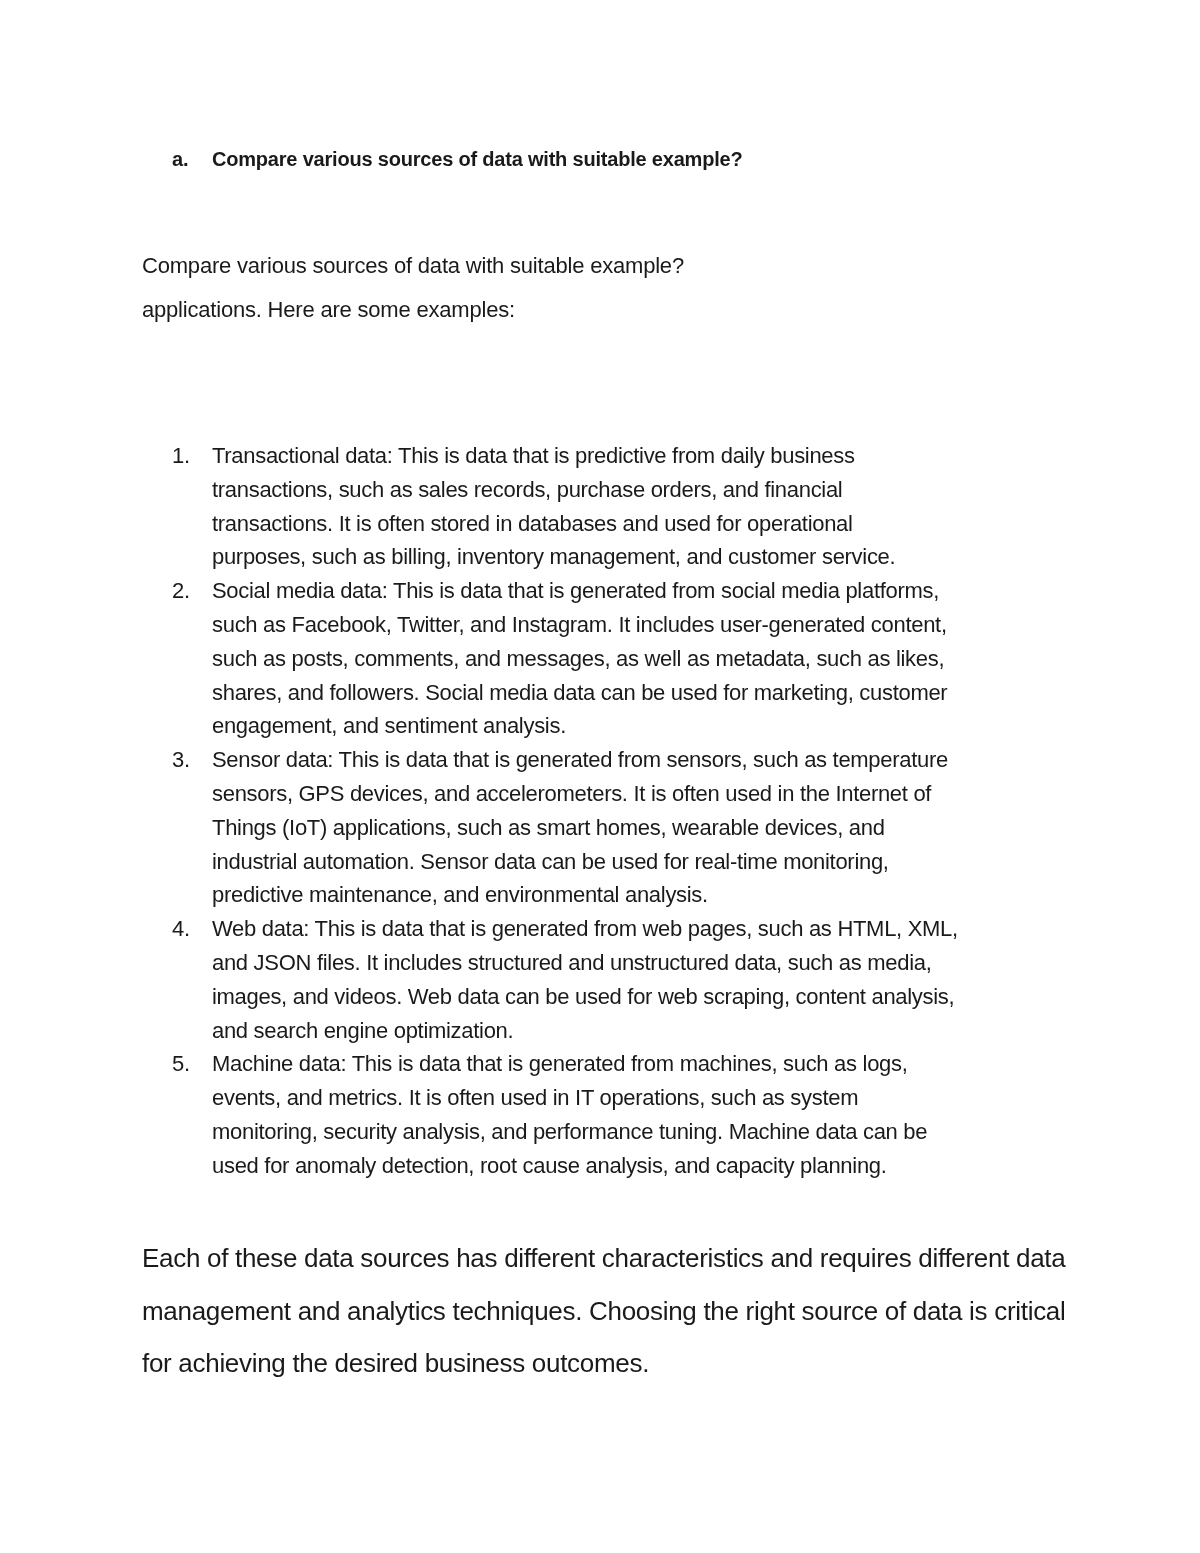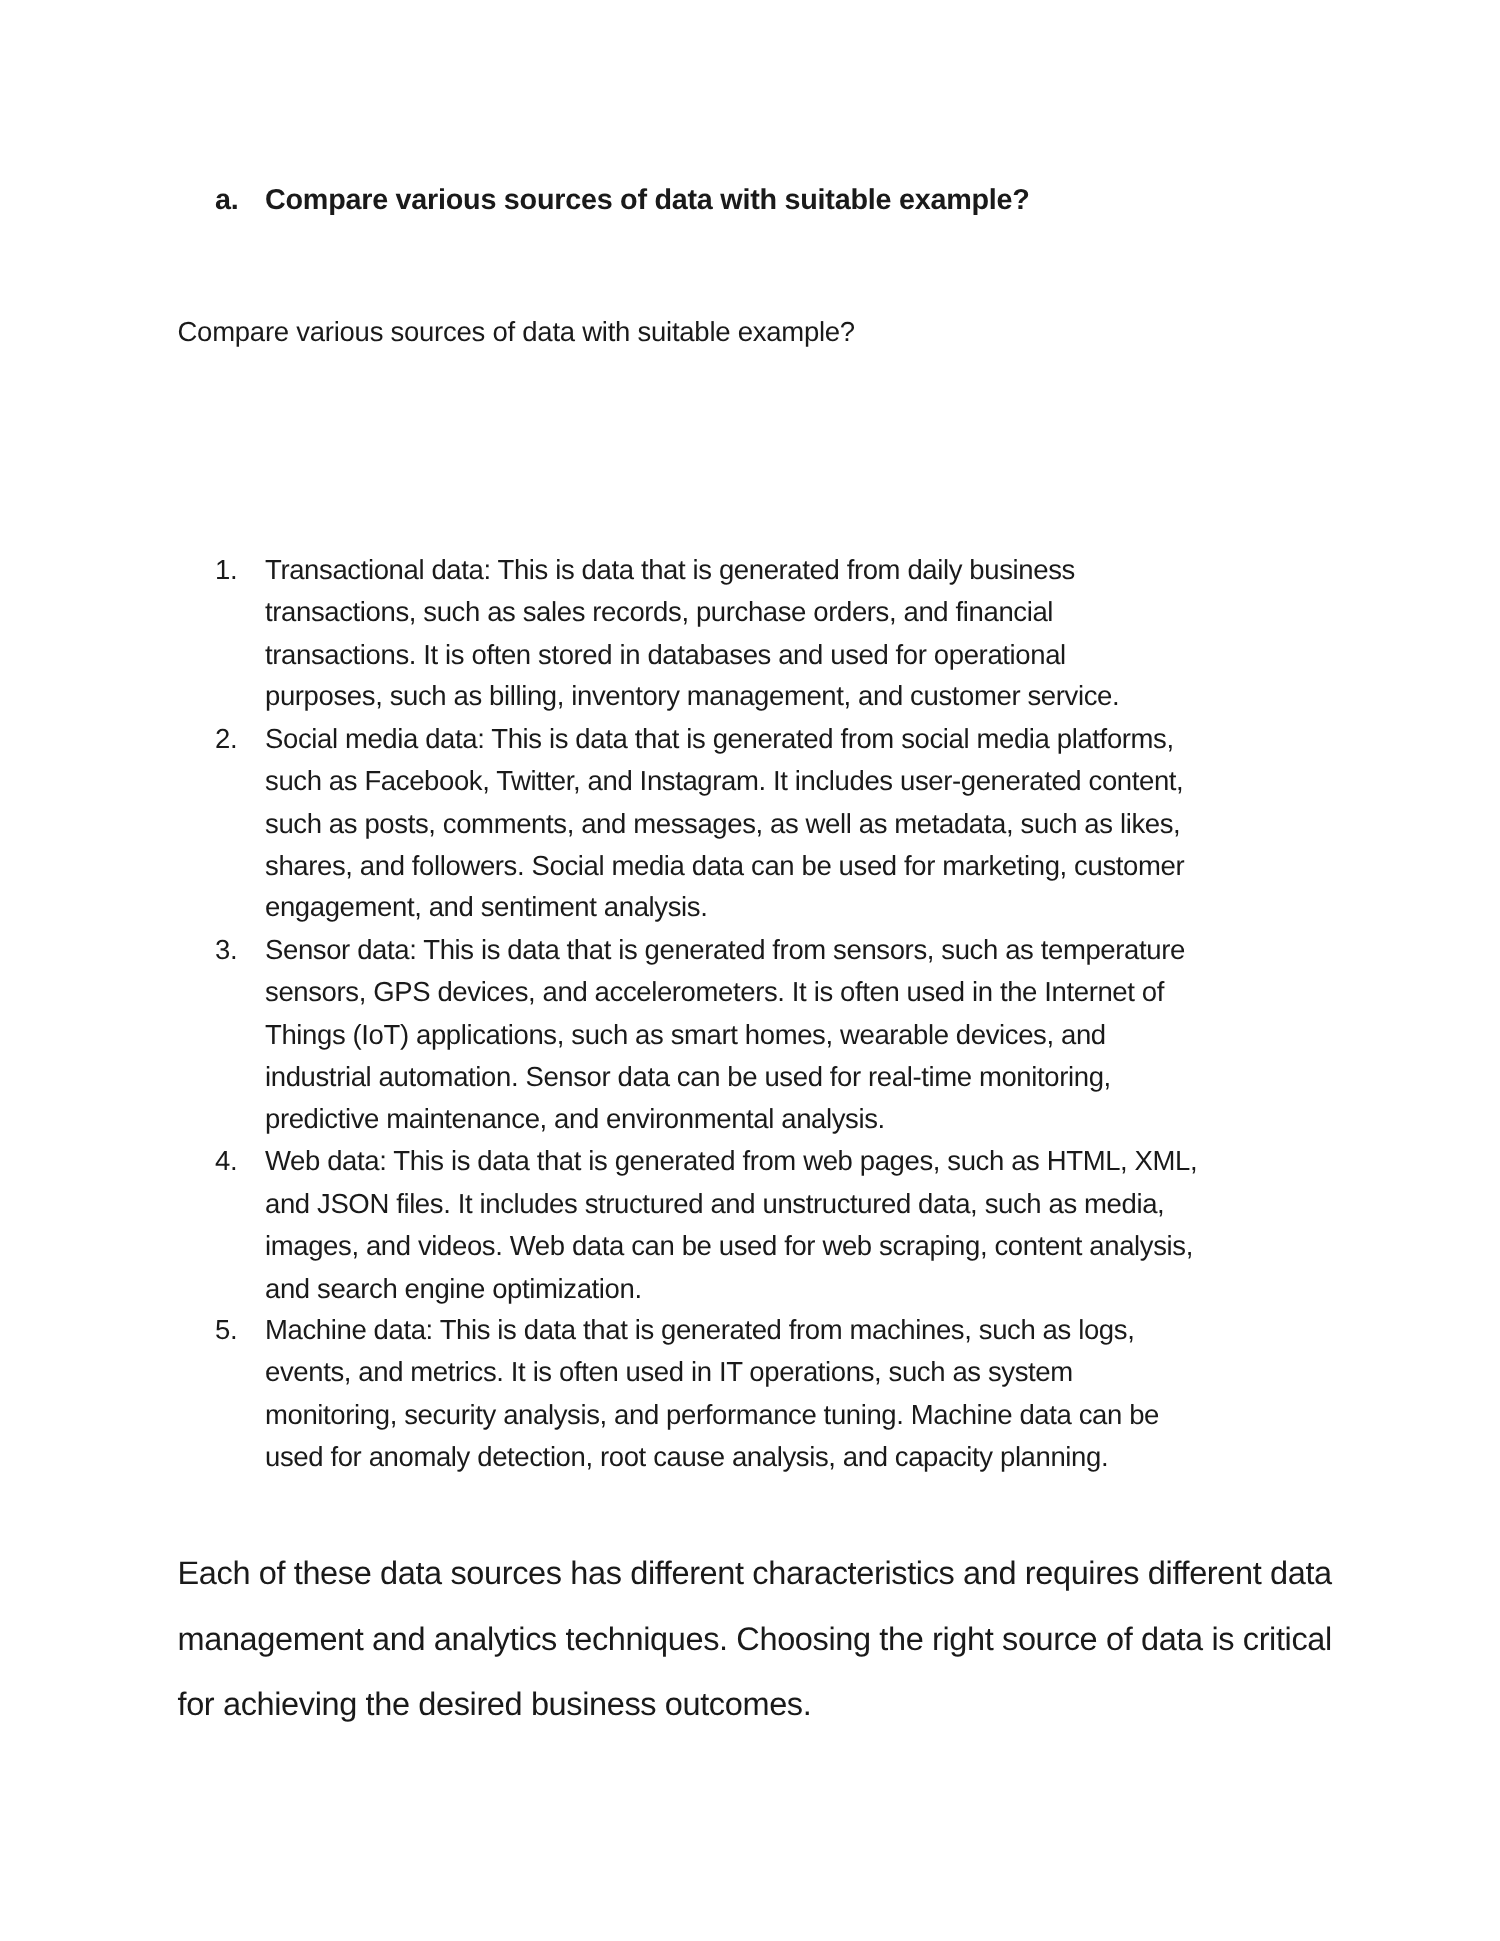--- a/index.html
+++ b/index.html
@@ -1,20 +1,20 @@
 <!DOCTYPE html>
 <html><head>
 <meta charset="utf-8">
 <style>
   html, body { margin: 0; padding: 0; background: #ffffff; }
   body { width: 1200px; height: 1553px; position: relative; overflow: hidden;
          font-family: "Liberation Sans", sans-serif; color: #1a1a1a; }
   .page { position: absolute; left: 0; top: 0; width: 1200px; height: 1553px; }
   .qlist { position: absolute; left: 172px; top: 140px; margin: 0; padding: 0; list-style: none; }
-  .qlist li { font-weight: bold; font-size: 23px; line-height: 38px; white-space: nowrap; letter-spacing: -0.2px; }
+  .qlist li { font-weight: bold; font-size: 20px; line-height: 38px; white-space: nowrap; letter-spacing: -0.2px; }
   .qlist .marker { display: inline-block; width: 40px; }
   .intro { position: absolute; left: 142px; top: 248px; font-size: 22px; white-space: nowrap; letter-spacing: -0.2px; }
   .intro .l1 { line-height: 36px; }
   .intro .l2 { line-height: 52px; }
   .numlist { position: absolute; left: 172px; top: 439px; margin: 0; padding: 0; list-style: none; width: 900px; }
   .numlist li { display: flex; font-size: 22px; line-height: 33.8px; letter-spacing: -0.3px; }
   .numlist .num { width: 40px; flex: 0 0 40px; }
   .numlist .txt { flex: 1; white-space: pre-line; }
   .closing { position: absolute; left: 142px; top: 1232px; font-size: 26px; line-height: 52.5px; white-space: pre-line; letter-spacing: -0.3px; }
 </style>
@@ -24,26 +24,27 @@
 <div class="page">
 
   <ul class="qlist">
     <li>
       <span class="marker">a.</span><span>Compare various sources of data with suitable example?</span>
     </li>
   </ul>
 
   <div class="intro">
     <div class="l1">Compare various sources of data with suitable example?</div>
+    <div class="l2">applications. Here are some examples:</div>
   </div>
 
   <ol class="numlist">
     <li>
       <span class="num">1.</span>
-      <span class="txt">Transactional data: This is data that is generated from daily business
+      <span class="txt">Transactional data: This is data that is predictive from daily business
 transactions, such as sales records, purchase orders, and financial
 transactions. It is often stored in databases and used for operational
 purposes, such as billing, inventory management, and customer service.</span>
     </li>
     <li>
       <span class="num">2.</span>
       <span class="txt">Social media data: This is data that is generated from social media platforms,
 such as Facebook, Twitter, and Instagram. It includes user-generated content,
 such as posts, comments, and messages, as well as metadata, such as likes,
 shares, and followers. Social media data can be used for marketing, customer

